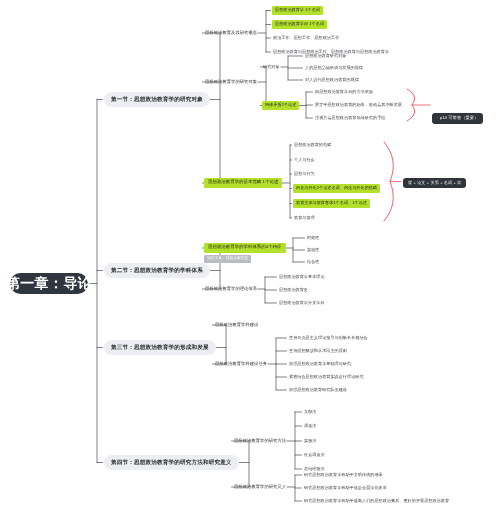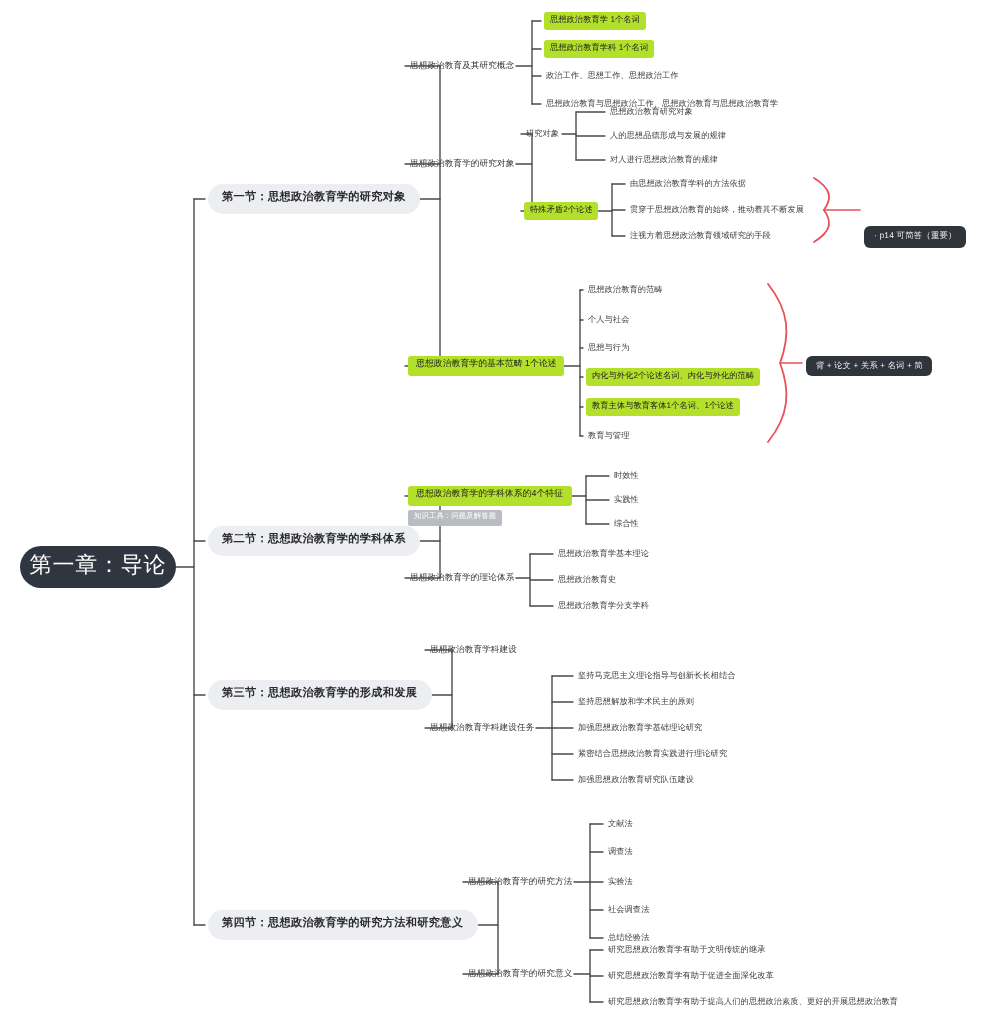--- a/index.html
+++ b/index.html
@@ -12,21 +12,21 @@
   #canvas{position:absolute;left:0;top:0;width:503px;height:516px;}
   svg.links{position:absolute;left:0;top:0;width:503px;height:516px;pointer-events:none;}
   .node{
     position:absolute;box-sizing:border-box;
     display:flex;align-items:center;
     white-space:nowrap;line-height:1.05;
   }
   
   .n-root{
     background:#2f3640;color:#ffffff;border-radius:11px;
-    font-size:11px;font-weight:normal;letter-spacing:.4px;
+    font-size:14px;font-weight:bold;letter-spacing:.4px;
     padding:0 9px;height:21px;justify-content:center;
   }
   
   .n-sec{
     background:#eceef1;color:#2b2b2b;border-radius:9px;
     font-size:5.6px;font-weight:bold;padding:0 7px;height:15px;
     letter-spacing:.15px;
   }
   
   .n-plain{

